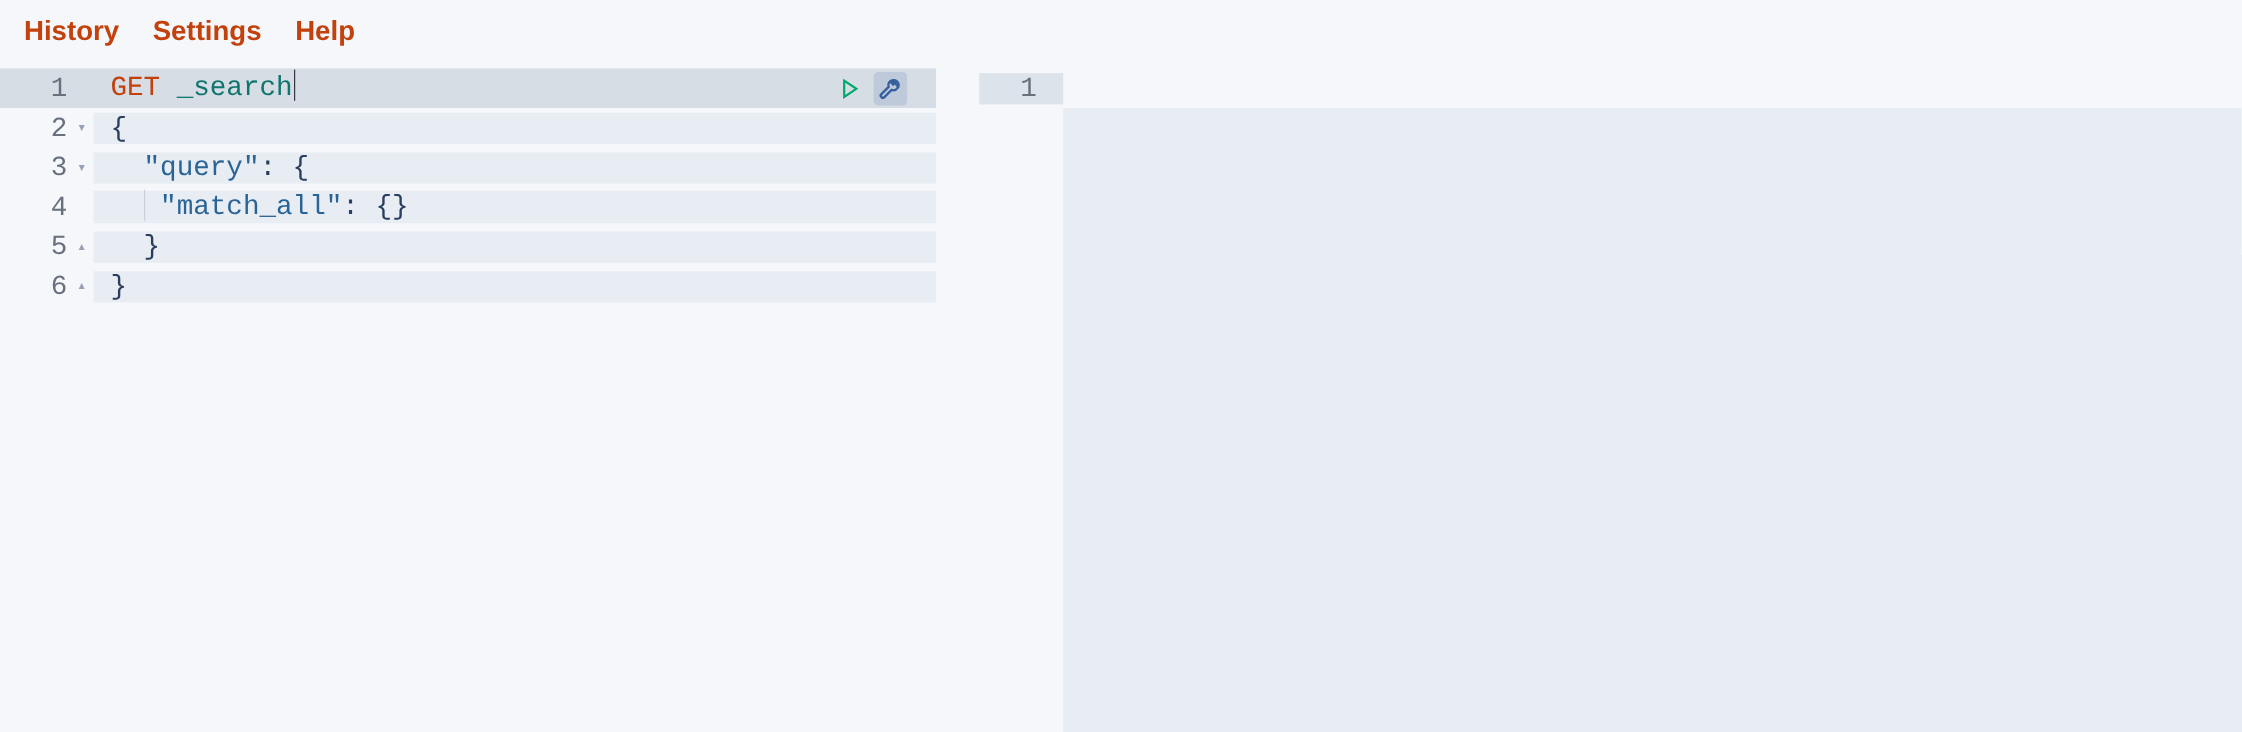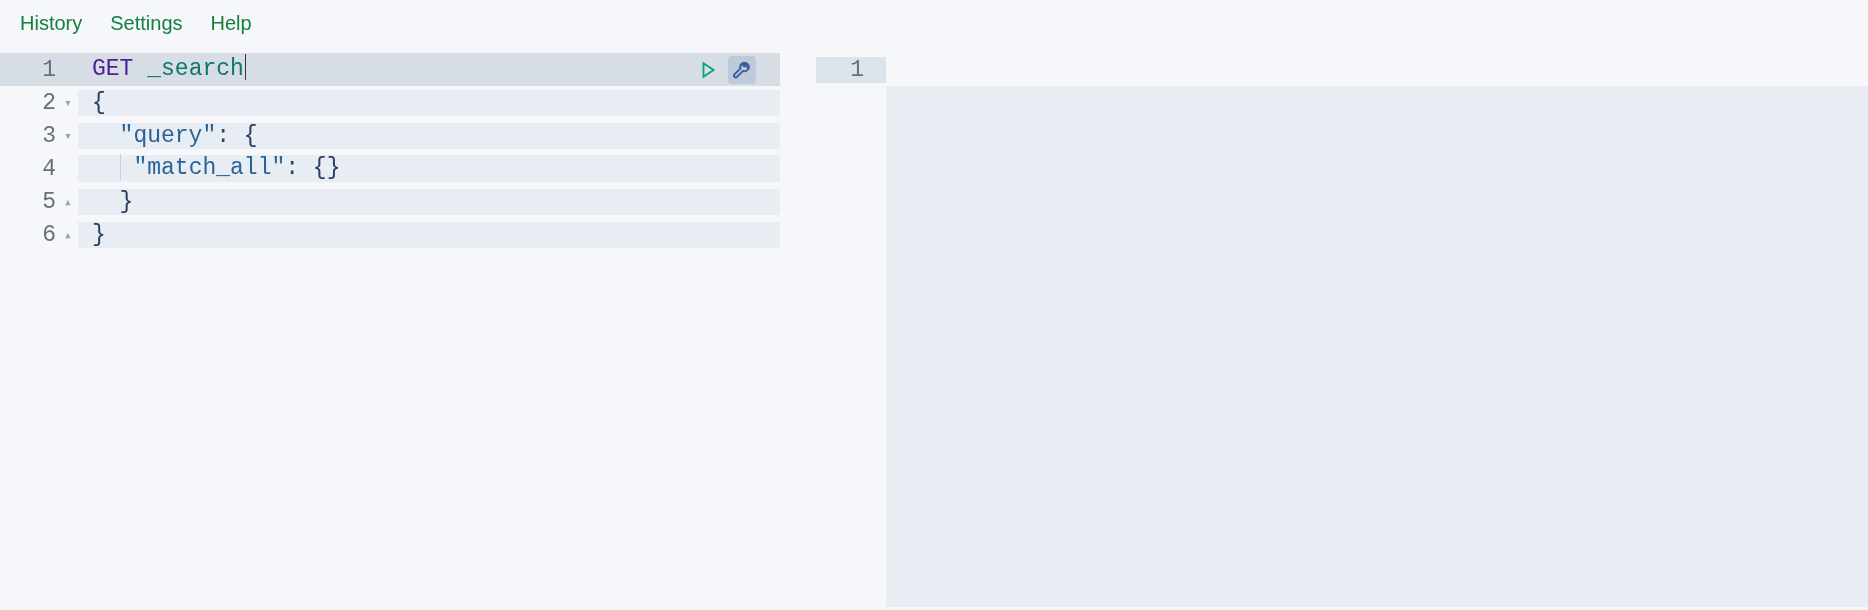--- a/index.html
+++ b/index.html
@@ -14,24 +14,24 @@
       height: 610px;
       overflow: hidden;
     }
     .menu-bar {
       display: flex;
       gap: 28px;
       padding: 12px 20px 18px 20px;
       align-items: center;
     }
     .menu-item {
-      font-size: 20px;
-      color: #15803d;
+      font-size: 23px;
+      color: #c2410c;
       cursor: pointer;
-      font-weight: 400;
+      font-weight: 700;
     }
     .editor-container {
       display: flex;
       position: relative;
       height: calc(100% - 56px);
     }
     .left-panel {
       width: 780px;
       display: flex;
       flex-direction: column;
@@ -68,21 +68,21 @@
       font-size: 13px;
       flex-shrink: 0;
     }
     .row .code {
       flex: 1;
       white-space: pre;
       color: #2a3f5f;
       padding-left: 14px;
     }
     .method {
-      color: #4c1d95;
+      color: #c2410c;
     }
     .endpoint {
       color: #0f766e;
     }
     .key {
       color: #2a6496;
     }
     .punct {
       color: #2a3f5f;
     }

